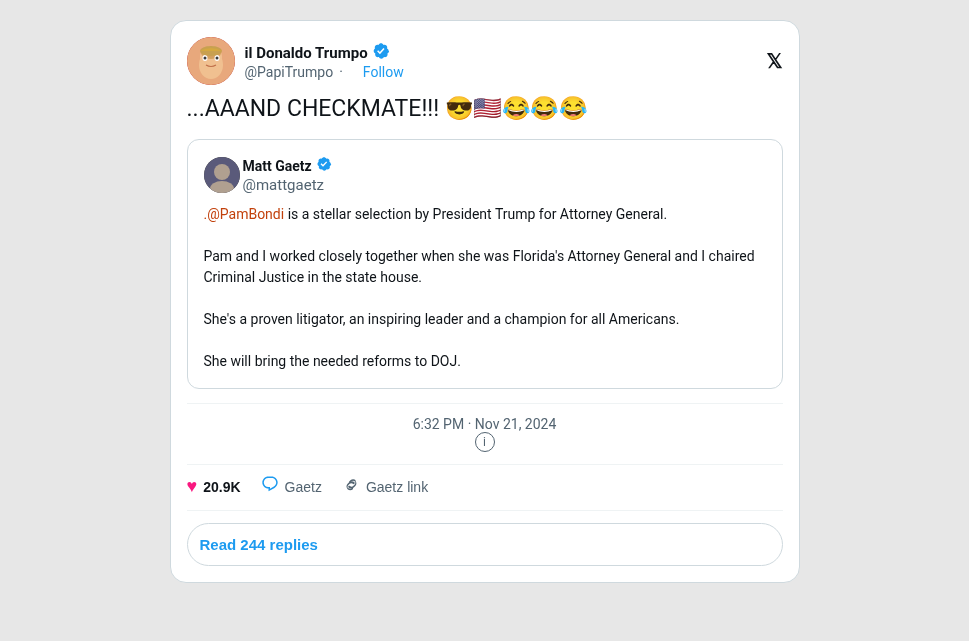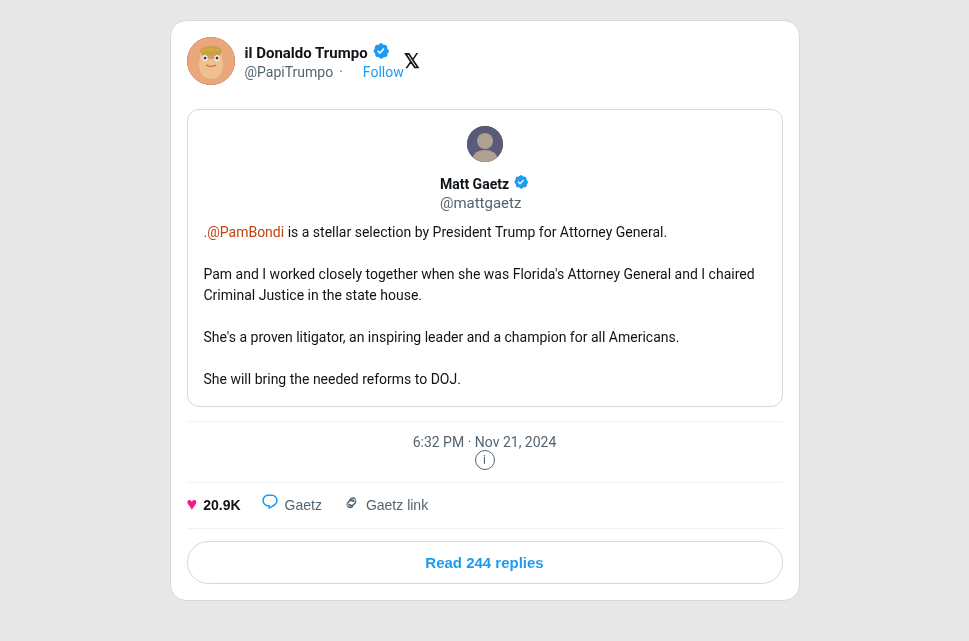--- a/index.html
+++ b/index.html
@@ -20,21 +20,23 @@
       border-radius: 16px;
       padding: 16px;
       width: 630px;
       max-width: 100%;
       position: relative;
     }
 
     .tweet-header {
       display: flex;
       align-items: center;
-      margin-bottom: 24px;
+      justify-content: space-between;
+      margin-bottom: 8px;
+      gap: 24px;
     }
 
     .tweet-header-left {
       display: flex;
       align-items: center;
       gap: 10px;
     }
 
     .avatar {
       width: 48px;
@@ -112,23 +114,22 @@
     .quoted-tweet {
       border: 1px solid #cfd9de;
       border-radius: 12px;
       padding: 16px;
       margin-bottom: 14px;
     }
 
     .quoted-header {
       display: flex;
       align-items: center;
-      gap: 12px;
+      gap: 3px;
       margin-bottom: 10px;
-      flex-direction: column;
     }
 
     .quoted-avatar {
       width: 36px;
       height: 36px;
       border-radius: 50%;
       background: #444;
       overflow: hidden;
       flex-shrink: 0;
       display: flex;
@@ -237,21 +238,21 @@
       display: block;
       width: 100%;
       padding: 12px;
       border: 1px solid #cfd9de;
       border-radius: 9999px;
       background: #ffffff;
       color: #1d9bf0;
       font-size: 15px;
       font-weight: 600;
       cursor: pointer;
-      text-align: center;
+      text-align: left;
     }
 
     .dot-separator {
       color: #536471;
     }
   </style>
 </head>
 <body>
 
 <div class="tweet-card">
@@ -286,20 +287,21 @@
         <div class="author-handle-row">
           <span class="author-handle">@PapiTrumpo</span>
           <span class="dot-separator">·</span>
           <a class="follow-link">Follow</a>
         </div>
       </div>
     </div>
     <div class="x-logo">𝕏</div>
   </div>
 
+  <div class="tweet-text">...AAAND CHECKMATE!!! 😎🇺🇸😂😂😂</div>
 
   <div class="quoted-tweet">
     <div class="quoted-header">
       <div class="quoted-avatar">
         <svg viewBox="0 0 36 36" xmlns="http://www.w3.org/2000/svg">
           <circle cx="18" cy="18" r="18" fill="#5a5a7a"></circle>
           <circle cx="18" cy="15" r="8" fill="#b0a090"></circle>
           <ellipse cx="18" cy="32" rx="12" ry="8" fill="#b0a090"></ellipse>
         </svg>
       </div>

